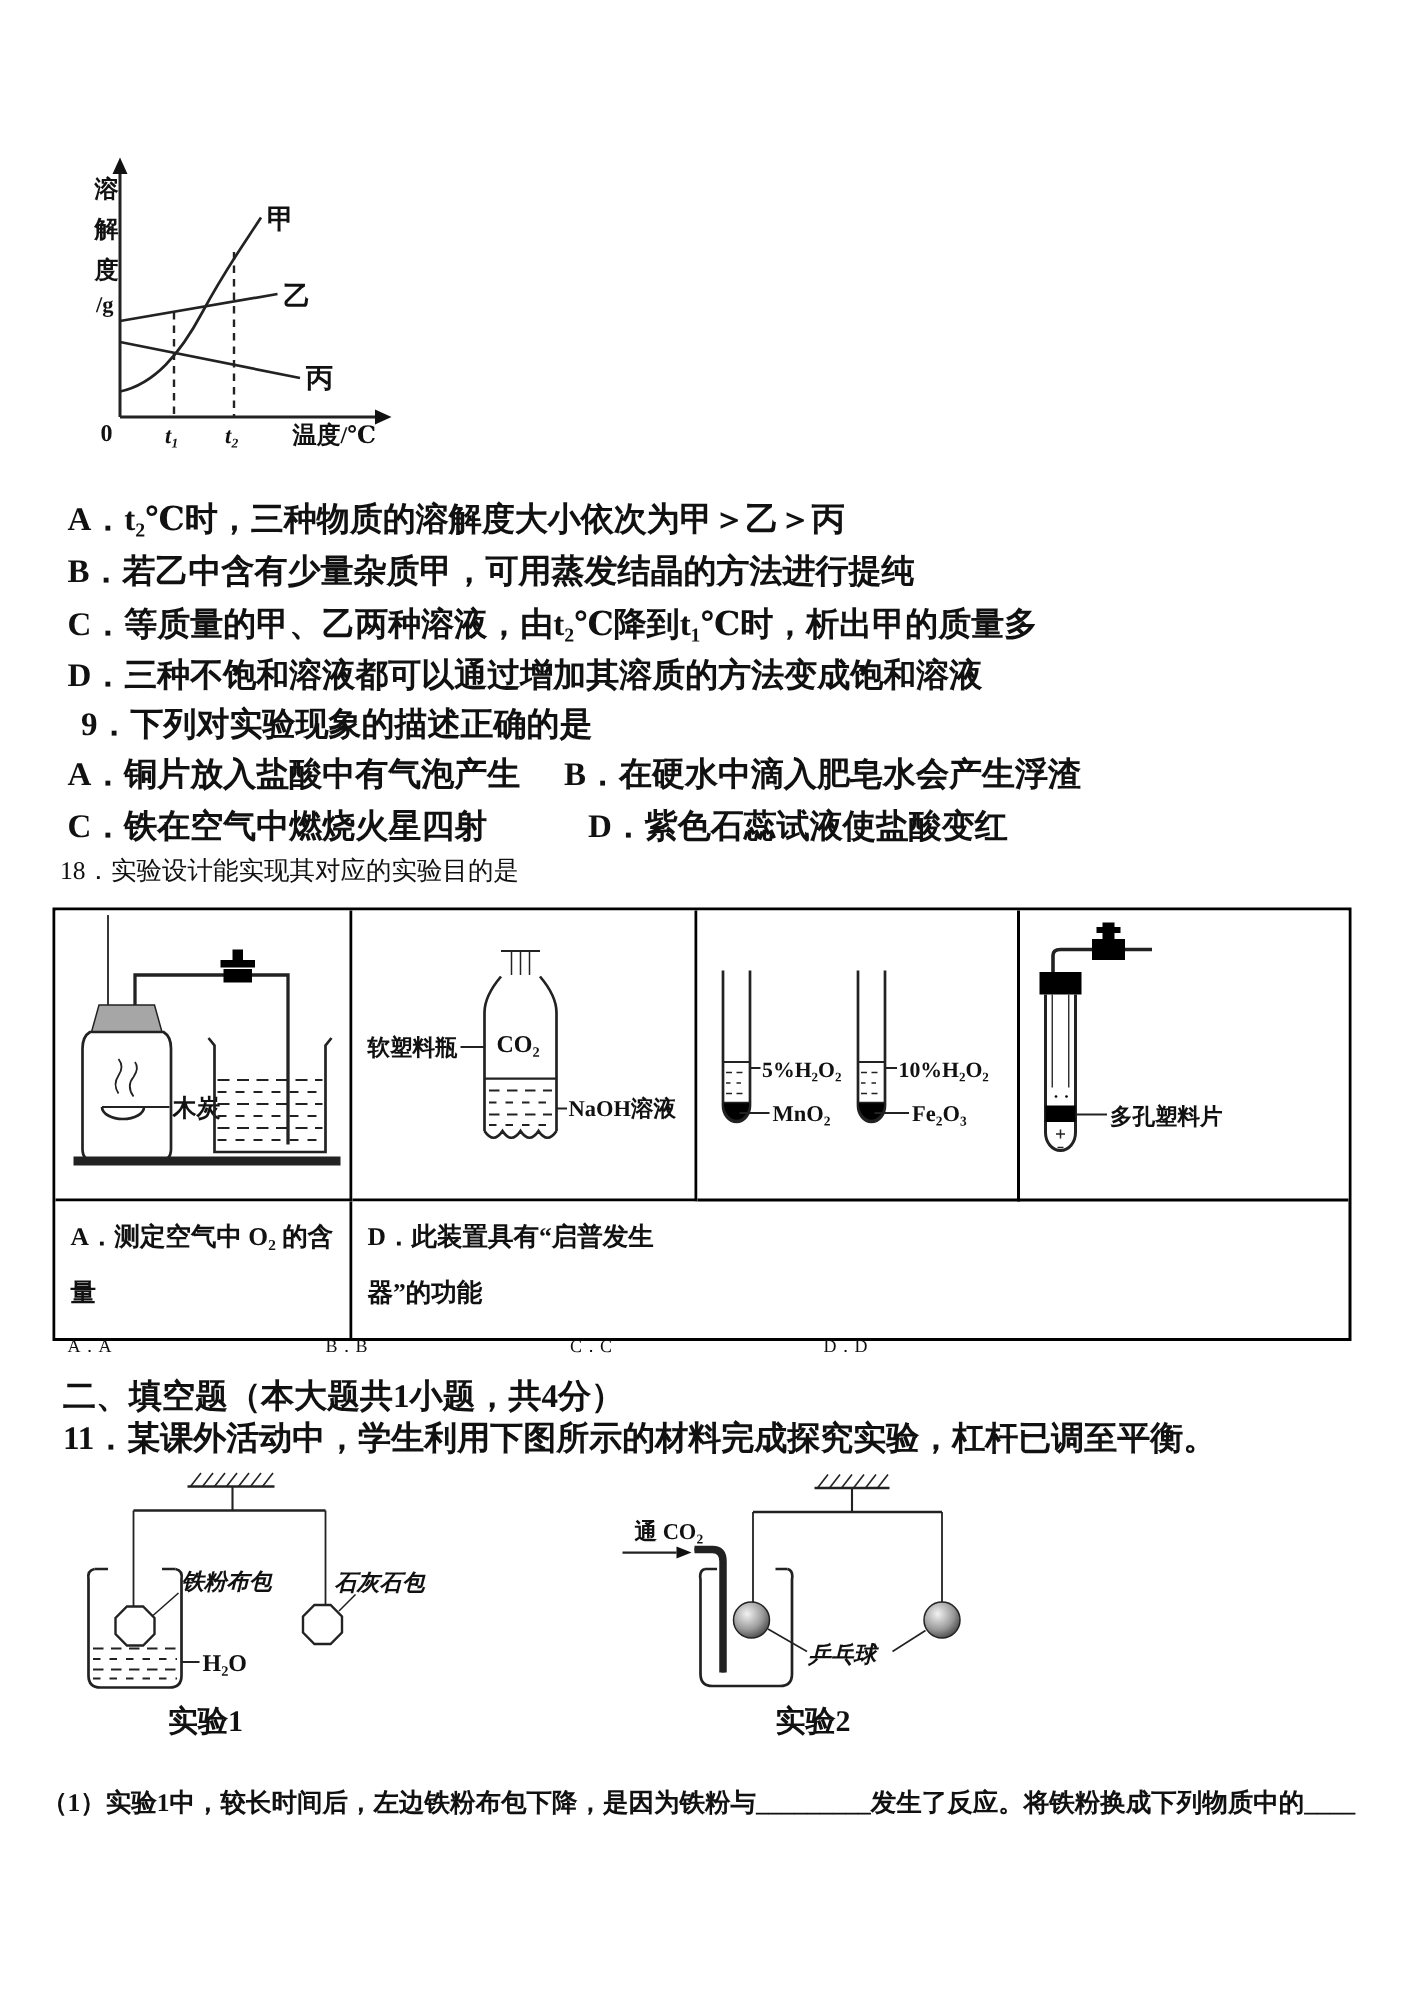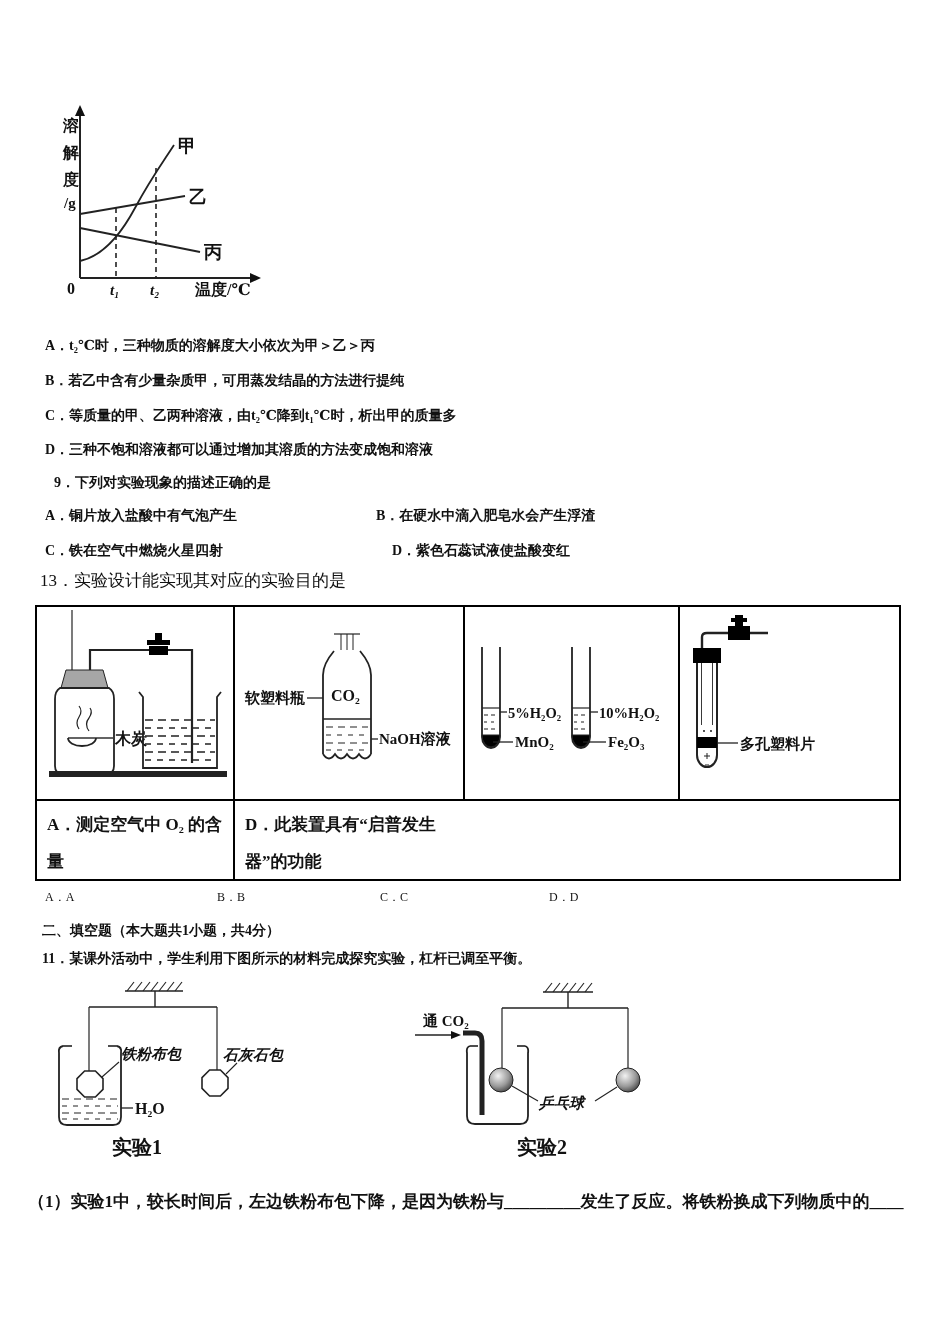--- a/index.html
+++ b/index.html
@@ -3,34 +3,34 @@
 <meta charset="utf-8">
 <style>
   html,body{margin:0;padding:0;}
   body{
     width:950px;height:1344px;position:relative;background:#ffffff;color:#111;
     font-family:"Liberation Serif","DejaVu Serif",serif;
     overflow:hidden;
   }
   .abs{position:absolute;}
   .b{font-weight:bold;}
-  .t17{font-size:14px;line-height:20px;white-space:nowrap;}
+  .t17{font-size:22px;line-height:20px;white-space:nowrap;}
   .t17n{font-size:17px;line-height:20px;font-weight:400;white-space:nowrap;}
   svg text{font-family:"Liberation Serif","DejaVu Serif",serif;fill:#111;}
   svg line,svg path,svg polyline{stroke:#222;}
   .tbl{
     position:absolute;left:35px;top:605px;
     display:grid;grid-template-columns:198px 230px 215px 219px;
     border:2px solid #000;background:#fff;
   }
   .tbl .cell{border-right:2px solid #000;position:relative;background:#fff;}
   .tbl .cell.last{border-right:none;}
   .tbl .diag{height:192px;border-bottom:2px solid #000;}
   .tbl .cap{
-    height:78px;box-sizing:border-box;padding:5px 10px 0 10px;
+    height:91px;box-sizing:border-box;padding:5px 10px 0 10px;
     font-weight:bold;font-size:17px;line-height:37px;
   }
   .ans{font-size:12px;font-weight:normal;white-space:nowrap;}
 </style>
 </head>
 <body>
 
 <svg class="abs" style="left:55px;top:103px" width="230" height="212" viewBox="0 0 230 212">
 
   <line x1="25" y1="10" x2="25" y2="175" stroke-width="2"></line>
@@ -62,21 +62,21 @@
 <div class="abs t17 b" style="left:45px;top:371px">B．若乙中含有少量杂质甲，可用蒸发结晶的方法进行提纯</div>
 <div class="abs t17 b" style="left:45px;top:406px">C．等质量的甲、乙两种溶液，由t₂℃降到t₁℃时，析出甲的质量多</div>
 <div class="abs t17 b" style="left:45px;top:440px">D．三种不饱和溶液都可以通过增加其溶质的方法变成饱和溶液</div>
 
 <div class="abs t17 b" style="left:54px;top:473px">9．下列对实验现象的描述正确的是</div>
 <div class="abs t17 b" style="left:45px;top:506px">A．铜片放入盐酸中有气泡产生</div>
 <div class="abs t17 b" style="left:376px;top:506px">B．在硬水中滴入肥皂水会产生浮渣</div>
 <div class="abs t17 b" style="left:45px;top:541px">C．铁在空气中燃烧火星四射</div>
 <div class="abs t17 b" style="left:392px;top:541px">D．紫色石蕊试液使盐酸变红</div>
 
-<div class="abs t17n" style="left:40px;top:571px">13．实验设计能实现其对应的实验目的是</div>
+<div class="abs t17n" style="left:40px;top:571px">18．实验设计能实现其对应的实验目的是</div>
 
 <div class="tbl">
 
   <div class="cell diag">
     <svg width="198" height="192" viewBox="0 0 198 192">
       <line x1="35" y1="3" x2="35" y2="63" stroke-width="1.2"></line>
       <path d="M29,63 L66,63 L71,81 L24,81 Z" fill="#a6a6a6" stroke="#555" stroke-width="1"></path>
       <path d="M23,81 L72,81 Q77,84 77,92 L77,159 Q77,167 69,167 L26,167 Q18,167 18,159 L18,92 Q18,84 23,81 Z" fill="none" stroke-width="1.8"></path>
       <path d="M42,122 q-4,-6 0,-12 q4,-6 0,-11" fill="none" stroke="#777" stroke-width="1.2"></path>
       <path d="M52,124 q-5,-7 0,-13 q4,-6 1,-10" fill="none" stroke="#777" stroke-width="1.2"></path>

